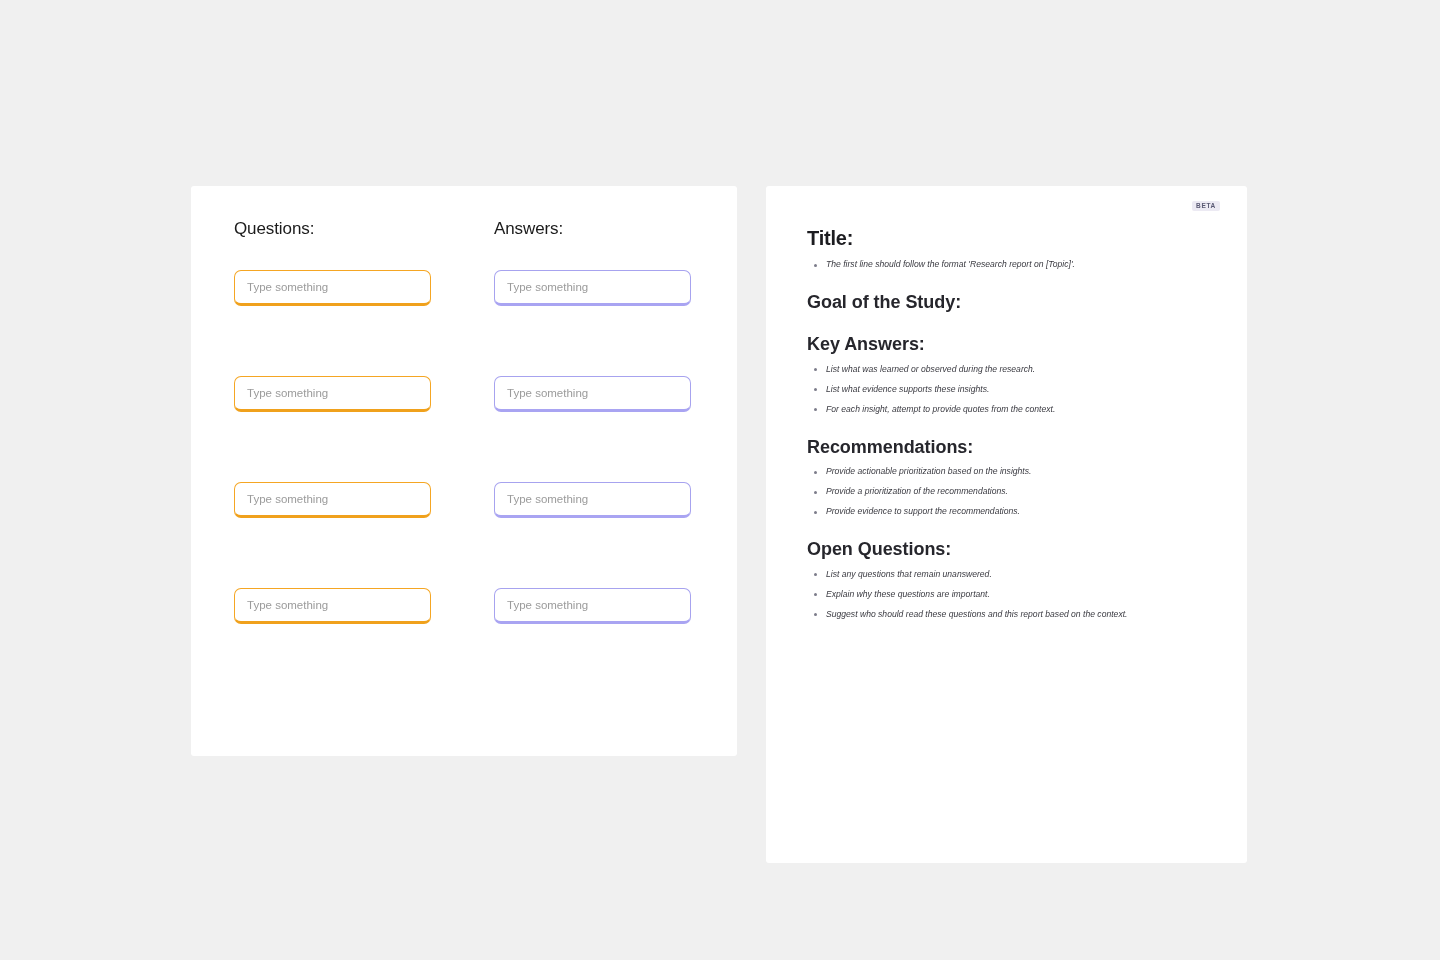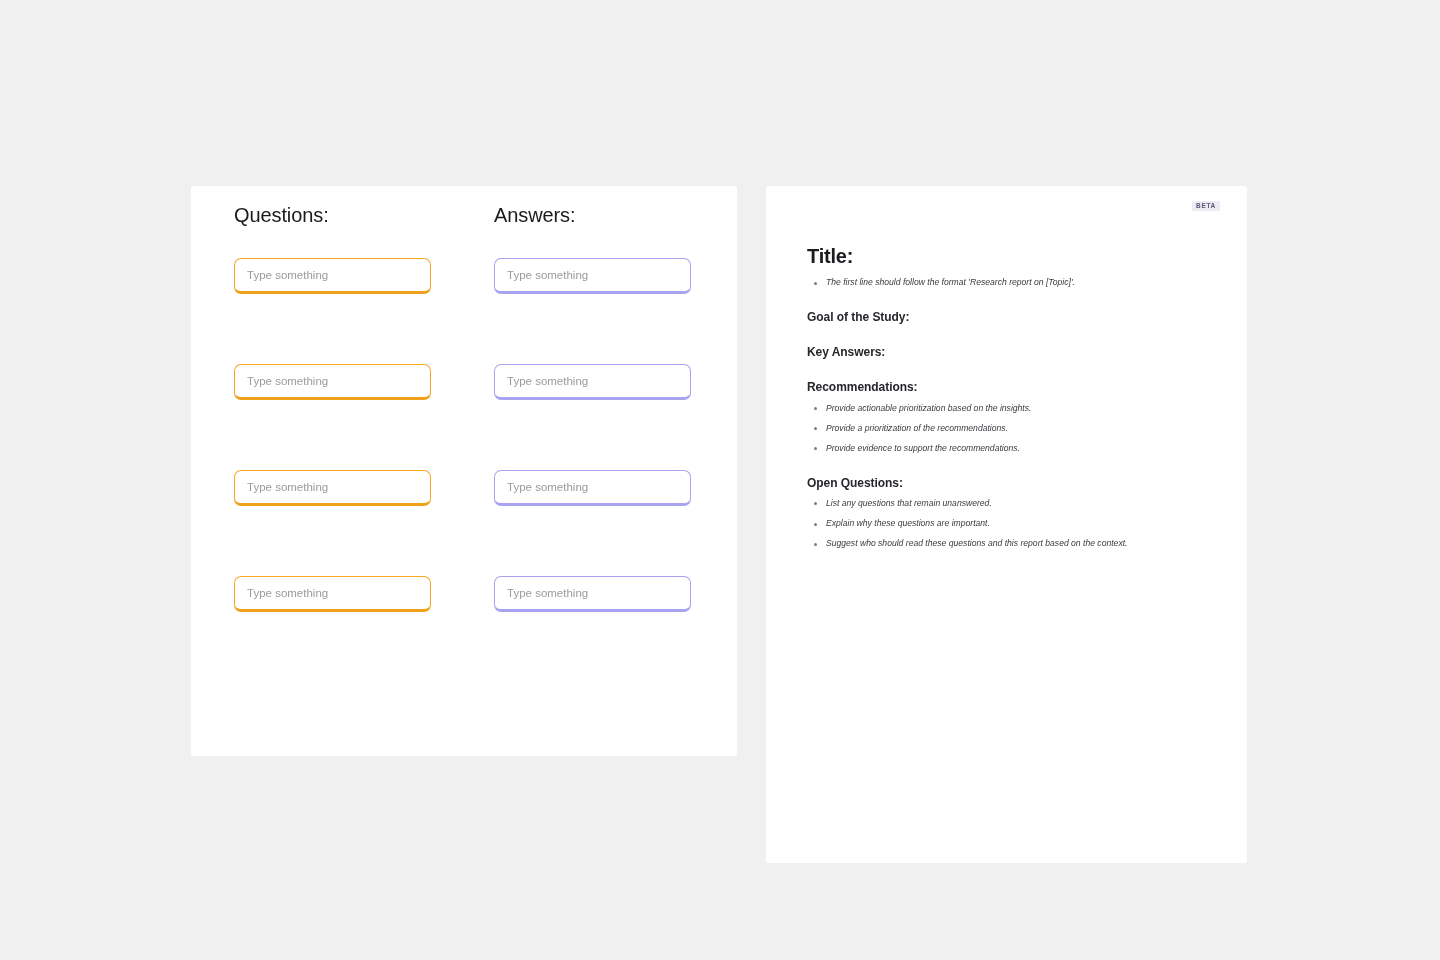--- a/index.html
+++ b/index.html
@@ -39,27 +39,28 @@
     display: flex;
     gap: 0;
   }
 
   .qa-col {
     width: 260px;
     flex: 0 0 260px;
   }
 
   .qa-col-title {
-    font-size: 20px;
+    font-size: 17px;
     font-weight: 400;
     color: #1b1b1b;
     letter-spacing: -0.1px;
     line-height: 1.2;
     margin-bottom: 31px;
     font-family: "Liberation Sans", sans-serif;
+    margin-top: 16px;
   }
 
   .field-stack {
     display: flex;
     flex-direction: column;
     gap: 70px;
   }
 
   .field {
     width: 197px;
@@ -114,35 +115,35 @@
     background: #eceaf3;
     border-radius: 2px;
     padding: 2px 4px 1.5px 4px;
     line-height: 1;
     font-family: "Liberation Sans", sans-serif;
   }
 
   .doc-body {
     position: absolute;
     left: 41px;
-    top: 58px;
+    top: 40px;
     right: 34px;
   }
 
   .doc-title {
     font-size: 20px;
     font-weight: 700;
     color: #1c1c20;
     letter-spacing: -0.2px;
     line-height: 1.2;
     margin-bottom: 9px;
   }
 
   .doc-h2 {
-    font-size: 12px;
+    font-size: 18px;
     font-weight: 700;
     color: #26262c;
     letter-spacing: -0.05px;
     line-height: 1.2;
     margin-top: 21px;
     margin-bottom: 8px;
   }
 
   .doc-list { list-style: none; font-style: italic; }
 
@@ -206,20 +207,25 @@
     <div class="doc-body">
 
       <h1 class="doc-title">Title:</h1>
       <ul class="doc-list">
         <li class="doc-li">The first line should follow the format 'Research report on [Topic]'.</li>
       </ul>
 
       <h2 class="doc-h2">Goal of the Study:</h2>
 
       <h2 class="doc-h2">Key Answers:</h2>
+      <ul class="doc-list">
+        <li class="doc-li">List what was learned or observed during the research.</li>
+        <li class="doc-li">List what evidence supports these insights.</li>
+        <li class="doc-li">For each insight, attempt to provide quotes from the context.</li>
+      </ul>
 
       <h2 class="doc-h2">Recommendations:</h2>
       <ul class="doc-list">
         <li class="doc-li">Provide actionable prioritization based on the insights.</li>
         <li class="doc-li">Provide a prioritization of the recommendations.</li>
         <li class="doc-li">Provide evidence to support the recommendations.</li>
       </ul>
 
       <h2 class="doc-h2">Open Questions:</h2>
       <ul class="doc-list">

